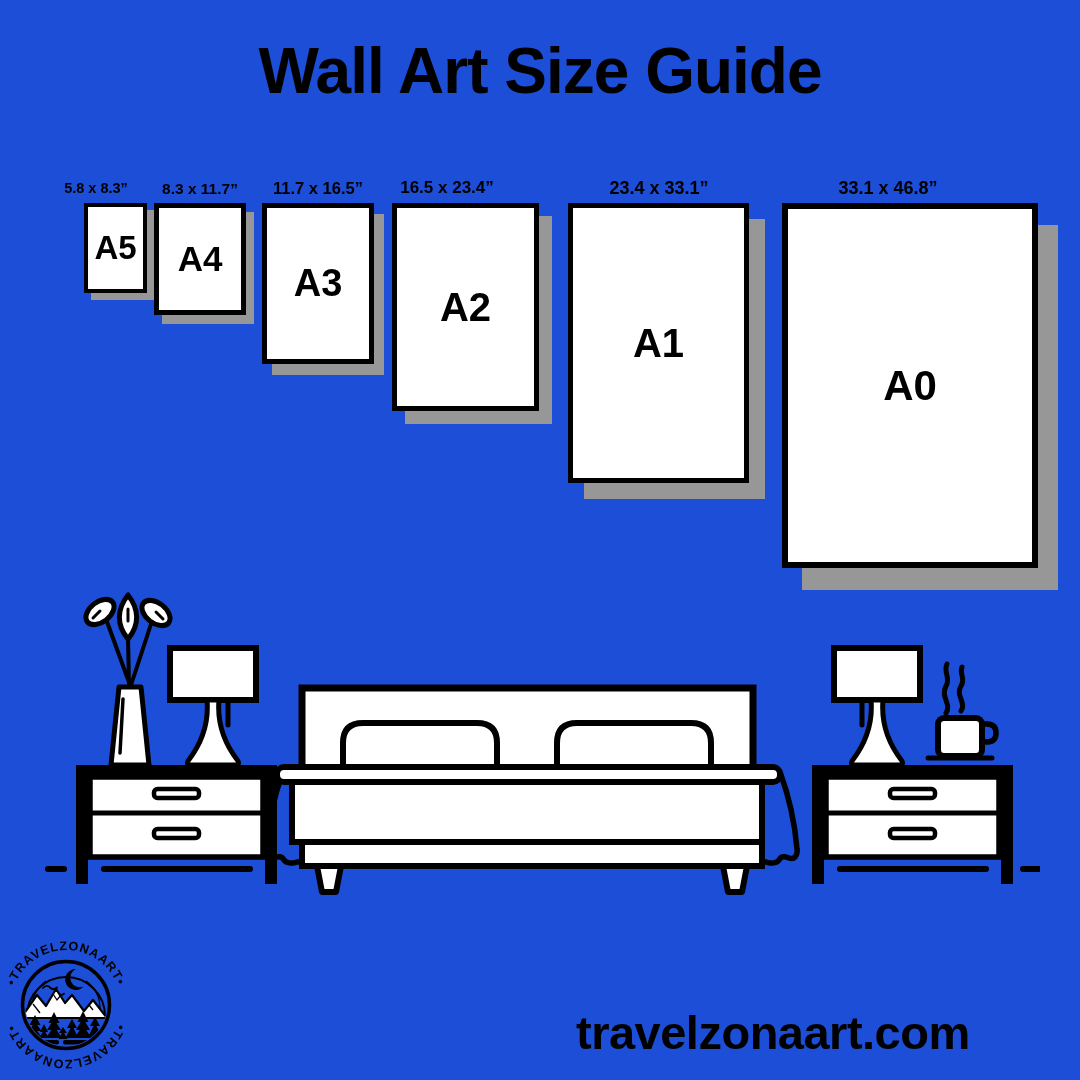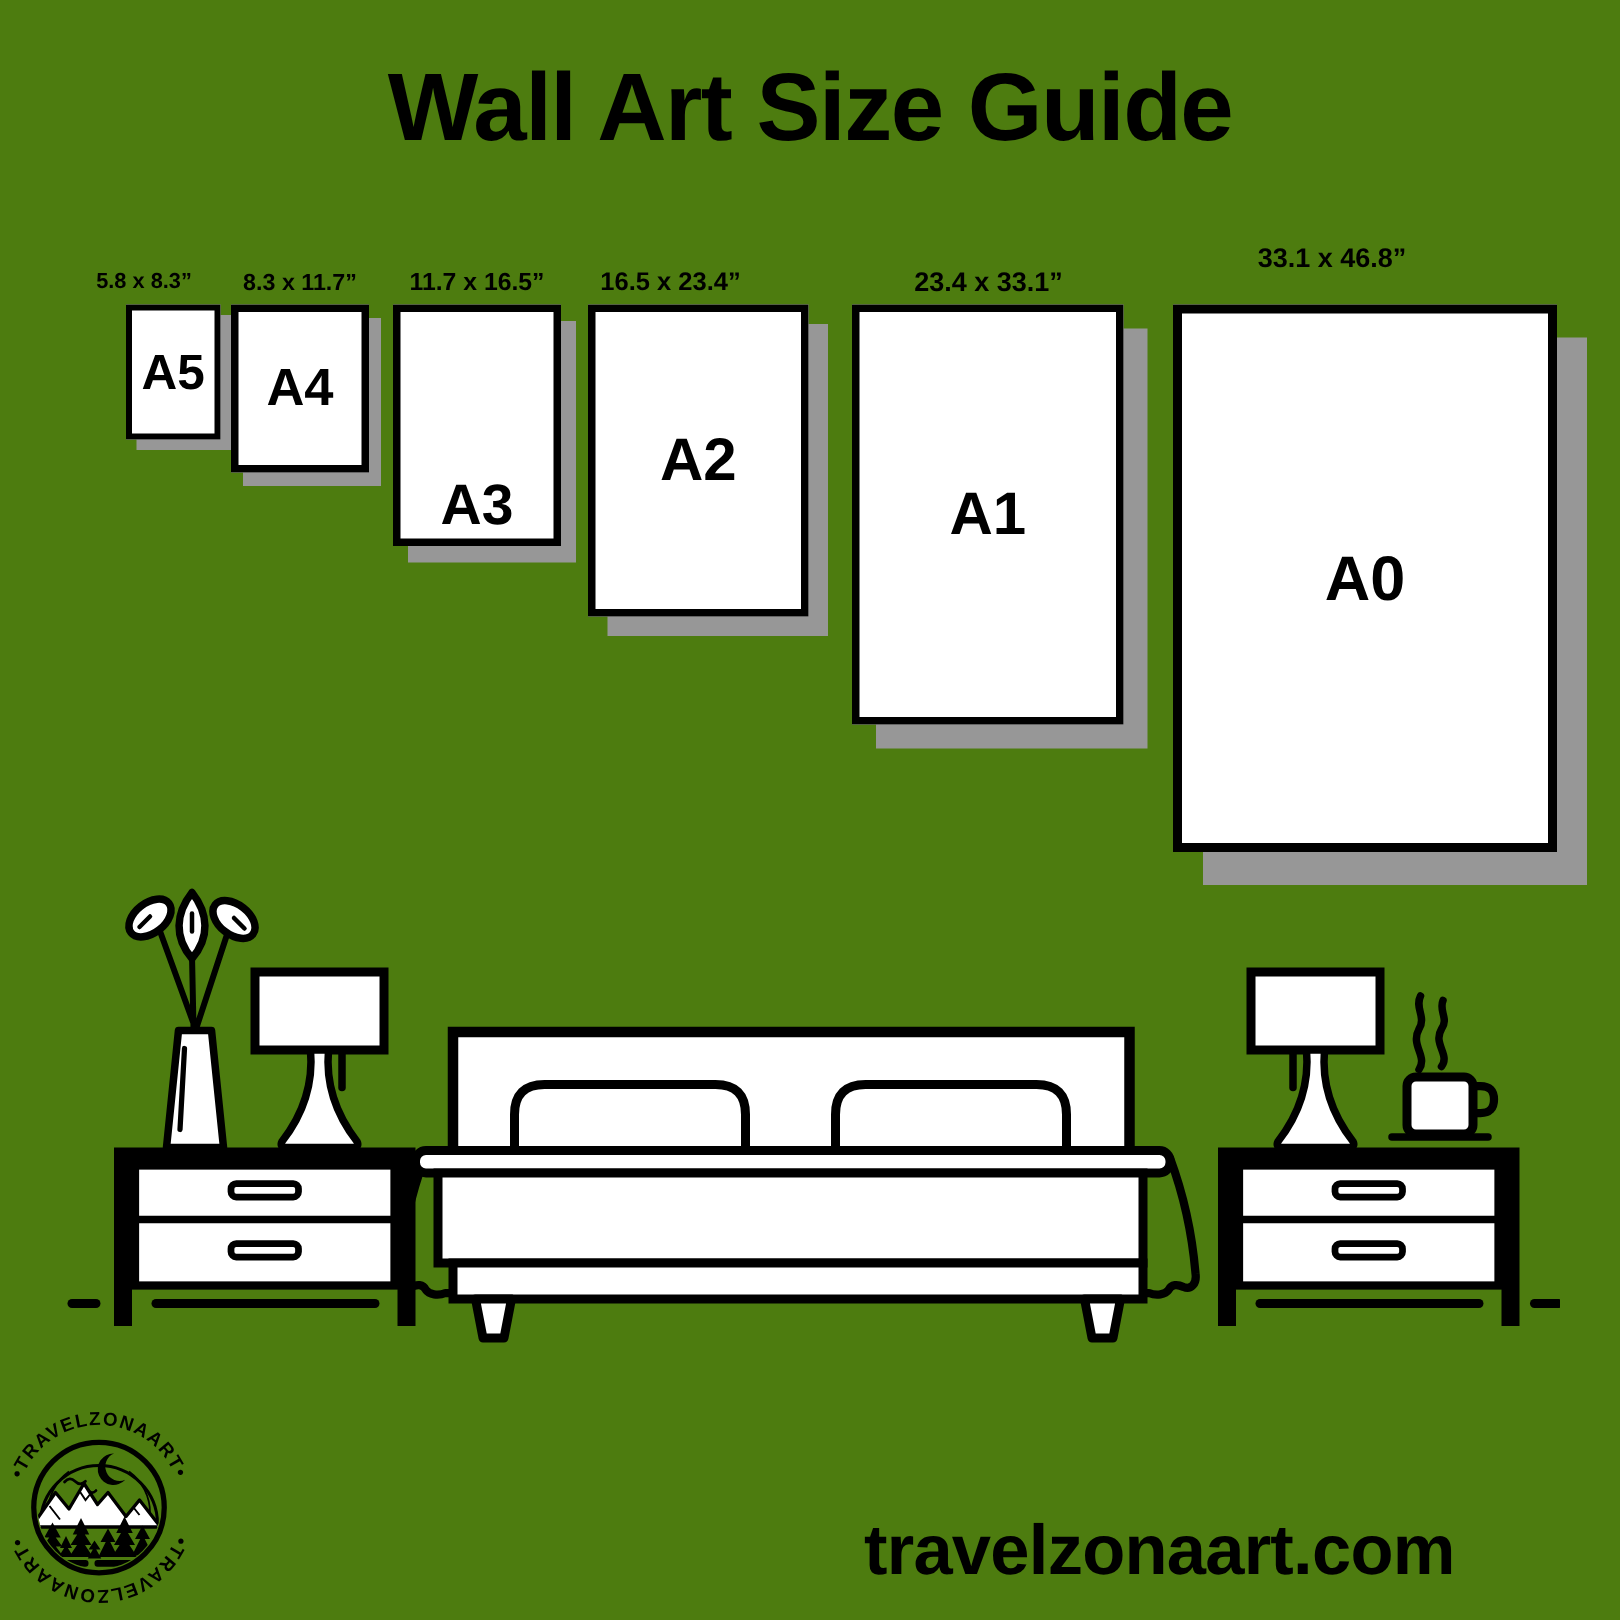--- a/index.html
+++ b/index.html
@@ -1,36 +1,36 @@
 <!DOCTYPE html>
 <html><head>
 <meta charset="utf-8">
 <style>
   html,body{margin:0;padding:0;background:#fff;}
-  .canvas{position:relative;width:1080px;height:1080px;background:#4d7c0f;overflow:hidden;
+  .canvas{position:relative;width:1080px;height:1080px;background:#1d4ed8;overflow:hidden;
           font-family:"Liberation Sans",sans-serif;color:#000;}
   .title{position:absolute;left:0;top:34px;width:100%;text-align:center;
          font-size:64px;font-weight:bold;letter-spacing:-1px;margin:0;}
   .dim{position:absolute;transform:translateX(-50%);white-space:nowrap;
        font-weight:bold;text-align:center;}
   #ld-a5{left:96px;top:180px;font-size:14.5px;}
   #ld-a4{left:200px;top:180px;font-size:15.5px;}
   #ld-a3{left:318px;top:179px;font-size:16.5px;}
   #ld-a2{left:447px;top:178px;font-size:17px;}
   #ld-a1{left:659px;top:178px;font-size:18px;}
-  #ld-a0{left:888px;top:162px;font-size:18px;}
+  #ld-a0{left:888px;top:178px;font-size:18px;}
   .paper{position:absolute;background:#fff;border-style:solid;border-color:#000;
          box-sizing:border-box;display:flex;align-items:center;justify-content:center;
          font-weight:bold;}
   #bx-a5{left:64px;top:203px;width:63px;height:90px;border-width:4px;
          box-shadow:7px 7px 0 #979797;font-size:33px;margin-left:20px;}
   #bx-a4{left:154px;top:203px;width:92px;height:112px;border-width:5px;
          box-shadow:8px 9px 0 #979797;font-size:35px;}
   #bx-a3{left:262px;top:203px;width:112px;height:161px;border-width:5px;
-         box-shadow:10px 11px 0 #979797;font-size:38px;align-items:flex-end;}
+         box-shadow:10px 11px 0 #979797;font-size:38px;}
   #bx-a2{left:392px;top:203px;width:147px;height:208px;border-width:5px;
          box-shadow:13px 13px 0 #979797;font-size:40px;}
   #bx-a1{left:568px;top:203px;width:181px;height:280px;border-width:5px;
          box-shadow:16px 16px 0 #979797;font-size:40px;}
   #bx-a0{left:782px;top:203px;width:256px;height:365px;border-width:6px;
          box-shadow:20px 22px 0 #979797;font-size:42px;}
   .scene{position:absolute;left:40px;top:585px;width:1000px;height:315px;}
   .logo{position:absolute;left:6px;top:932px;width:120px;height:148px;}
   .website{position:absolute;left:576px;top:1005px;width:500px;text-align:left;
            font-size:47px;font-weight:bold;letter-spacing:-0.5px;}

